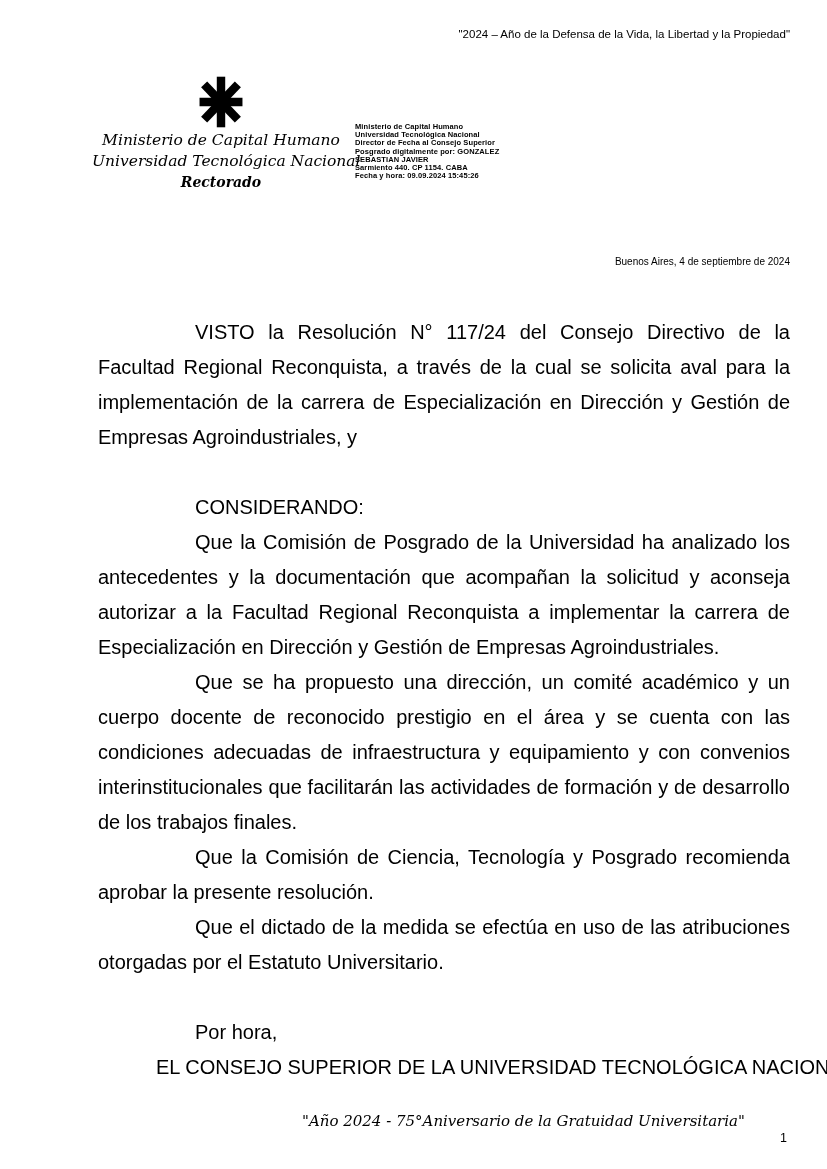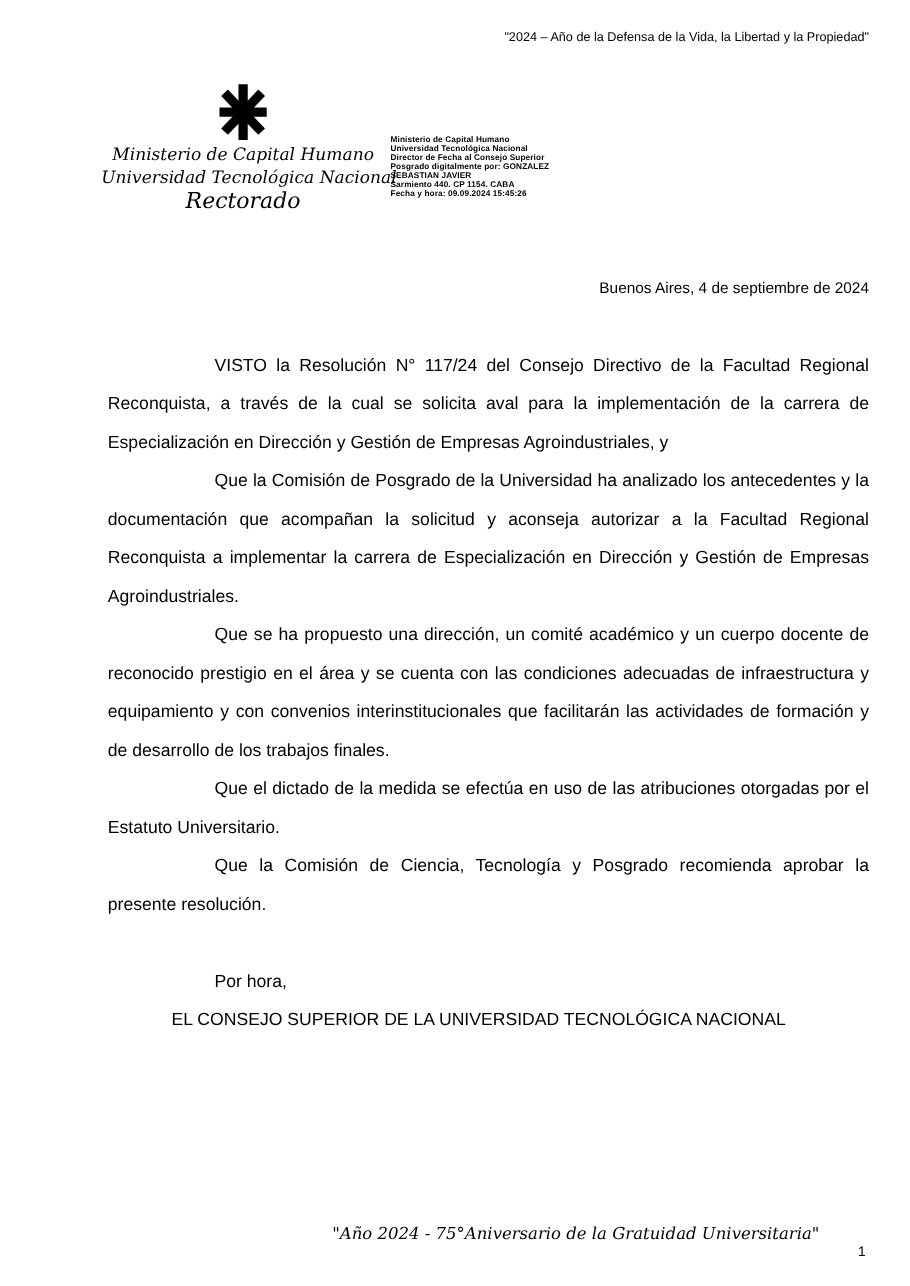--- a/index.html
+++ b/index.html
@@ -29,53 +29,53 @@
     left: 92px;
     top: 76px;
     width: 258px;
     text-align: center;
     font-family: "DejaVu Serif", serif;
     font-style: italic;
   }
   .logo-wrap { height: 54px; }
   .logo-svg { display: inline-block; }
   .lh-line { font-size: 15.5px; line-height: 21px; white-space: nowrap; }
-  .lh-line.small { font-size: 20px; }
+  .lh-line.small { font-size: 14px; font-weight: bold; }
 
   
   .sig-block {
     position: absolute;
     left: 355px;
     top: 123px;
     font-size: 7.5px;
     font-weight: 700;
     line-height: 8.2px;
     letter-spacing: 0.1px;
     white-space: nowrap;
   }
 
   
   .date-line {
     position: absolute;
     left: 98px;
     top: 244px;
     width: 692px;
     text-align: right;
-    font-size: 14px;
+    font-size: 10px;
     line-height: 35px;
     white-space: nowrap;
   }
 
   
   .doc-body {
     position: absolute;
     left: 98px;
     top: 315px;
     width: 692px;
-    font-size: 16px;
+    font-size: 20px;
     line-height: 35px;
   }
   .doc-body p {
     margin: 0;
     text-align: justify;
     text-indent: 97px;
   }
   .doc-body p.gap-top { margin-top: 35px; }
   .doc-body p.center-line {
     text-align: left;
@@ -133,24 +133,25 @@
     <div>Posgrado digitalmente por: GONZALEZ</div>
     <div>SEBASTIAN JAVIER</div>
     <div>Sarmiento 440. CP 1154. CABA</div>
     <div>Fecha y hora: 09.09.2024 15:45:26</div>
   </div>
 
   <div class="date-line">Buenos Aires, 4 de septiembre de 2024</div>
 
   <div class="doc-body">
     <p>VISTO la Resolución N° 117/24 del Consejo Directivo de la Facultad Regional Reconquista, a través de la cual se solicita aval para la implementación de la carrera de Especialización en Dirección y Gestión de Empresas Agroindustriales, y</p>
+    <p class="gap-top">CONSIDERANDO:</p>
     <p>Que la Comisión de Posgrado de la Universidad ha analizado los antecedentes y la documentación que acompañan la solicitud y aconseja autorizar a la Facultad Regional Reconquista a implementar la carrera de Especialización en Dirección y Gestión de Empresas Agroindustriales.</p>
     <p>Que se ha propuesto una dirección, un comité académico y un cuerpo docente de reconocido prestigio en el área y se cuenta con las condiciones adecuadas de infraestructura y equipamiento y con convenios interinstitucionales que facilitarán las actividades de formación y de desarrollo de los trabajos finales.</p>
+    <p>Que la Comisión de Ciencia, Tecnología y Posgrado recomienda aprobar la presente resolución.</p>
     <p>Que el dictado de la medida se efectúa en uso de las atribuciones otorgadas por el Estatuto Universitario.</p>
-    <p>Que la Comisión de Ciencia, Tecnología y Posgrado recomienda aprobar la presente resolución.</p>
     <p class="gap-top">Por hora,</p>
     <p class="center-line">EL CONSEJO SUPERIOR DE LA UNIVERSIDAD TECNOLÓGICA NACIONAL</p>
   </div>
 
   <div class="footer-quote">"Año 2024 - 75°Aniversario de la Gratuidad Universitaria"</div>
 
   <div class="page-number">1</div>
 
 </div>
 

